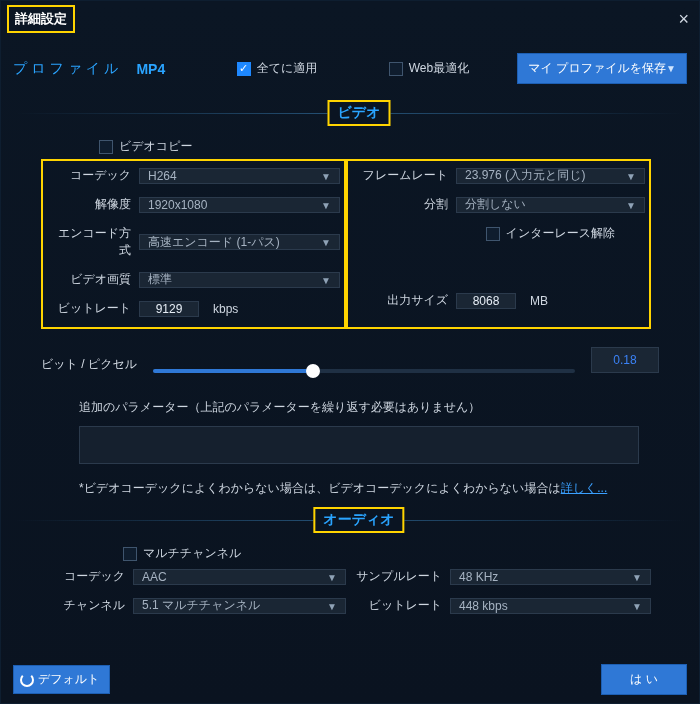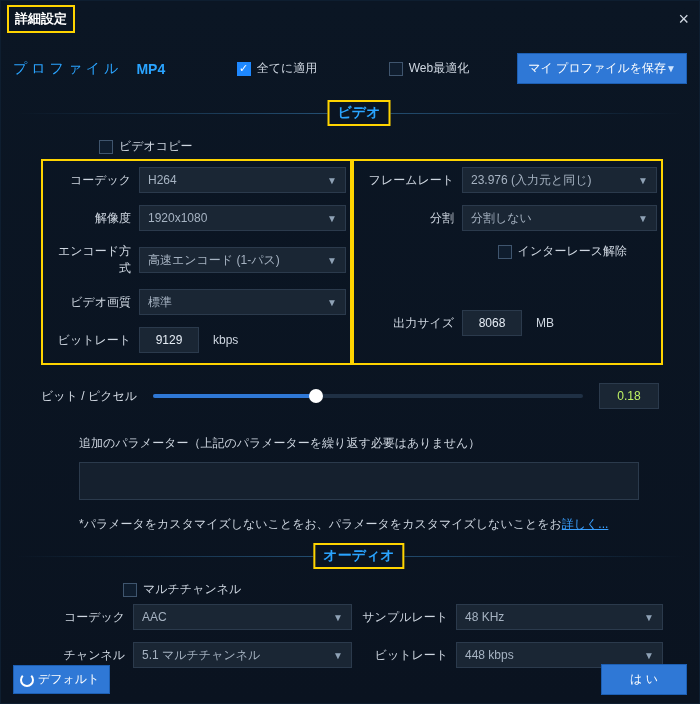--- a/index.html
+++ b/index.html
@@ -88,21 +88,21 @@
     padding: 2px 8px;
     border: 2px solid #ffd400;
     color: #2aa4ff;
     font-size: 14px;
     font-weight: bold;
     margin-left: 9px;
   }
 
   .cols {
     display: flex;
-    padding: 0 36px 0 40px;
+    padding: 0 48px 0 40px;
     border-radius: 28px;
   }
   .col {
     flex: 1;
     display: flex;
     flex-direction: column;
     gap: 12px;
   }
   .hl { border: 2px solid #ffd400; padding: 6px 4px 10px 4px; }
 
@@ -115,38 +115,38 @@
     width: 84px;
     text-align: right;
     color: #cfd7e1;
     font-size: 12px;
   }
   .col.right .field .lbl { width: 96px; }
   .sel, .inp {
     background: #1a2634;
     border: 1px solid #2b3a4c;
     color: #a6b3c2;
-    height: 26px;
+    height: 16px;
     padding: 0 8px;
     display: flex;
     align-items: center;
     position: relative;
     font-size: 12px;
   }
   .sel { flex: 1; cursor: pointer; }
   .sel .tri {
     position: absolute; right: 8px; top: 50%; transform: translateY(-50%);
     font-size: 10px; color: #8fa2b6;
   }
   .inp { width: 60px; justify-content: center; color: #e6edf5; }
   .unit { color: #cfd7e1; margin-left: 6px; }
 
   .slider-row {
     display: flex;
-    align-items: center;
+    align-items: flex-end;
     gap: 16px;
     padding: 18px 40px 8px 40px;
   }
   .slider-track {
     flex: 1;
     height: 4px;
     background: #1f3044;
     position: relative;
     border-radius: 2px;
   }
@@ -159,22 +159,22 @@
   .slider-thumb {
     position: absolute; left: 38%; top: 50%;
     width: 14px; height: 14px;
     background: #fff;
     border-radius: 50%;
     transform: translate(-50%, -50%);
   }
   .slider-out {
     background: #1a2634;
     border: 1px solid #2b3a4c;
-    color: #bef264;
-    width: 60px; height: 26px;
+    color: #3b82f6;
+    width: 68px; height: 26px;
     display:flex; align-items:center; justify-content:center;
   }
 
   .extra-block { padding: 18px 60px 4px 78px; }
   .extra-label { color: #cfd7e1; margin-bottom: 10px; }
   .extra-input {
     height: 38px;
     background: #15202e;
     border: 1px solid #2b3a4c;
   }
@@ -340,21 +340,21 @@
     </div>
     <div class="slider-out">
       <span>0.18</span>
     </div>
   </div>
 
   <div class="extra-block">
     <div class="extra-label">追加のパラメーター（上記のパラメーターを繰り返す必要はありません）</div>
     <div class="extra-input"></div>
     <div class="note">
-      <span>*パラメータをカスタマイズしないことをお、パラメータをカスタマイズしないことをお</span><a>詳しく...</a>
+      <span>*ビデオコーデックによくわからない場合は、ビデオコーデックによくわからない場合は</span><a>詳しく...</a>
     </div>
   </div>
 
   <div class="section-divider">
     <div class="section-chip">オーディオ</div>
   </div>
 
   <div style="padding: 0 0 6px 122px;">
     <span class="chk-row">
       <span class="chk"></span>

